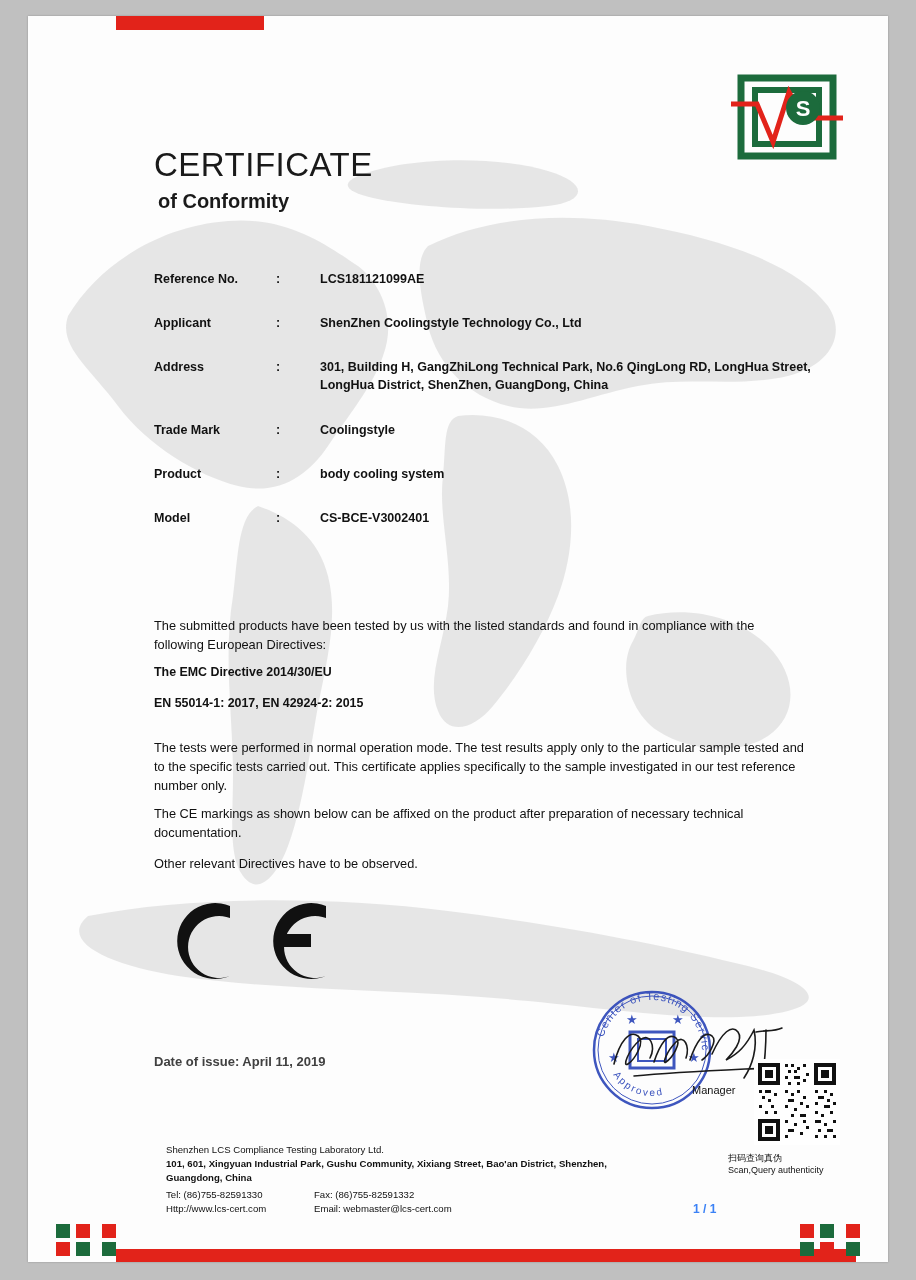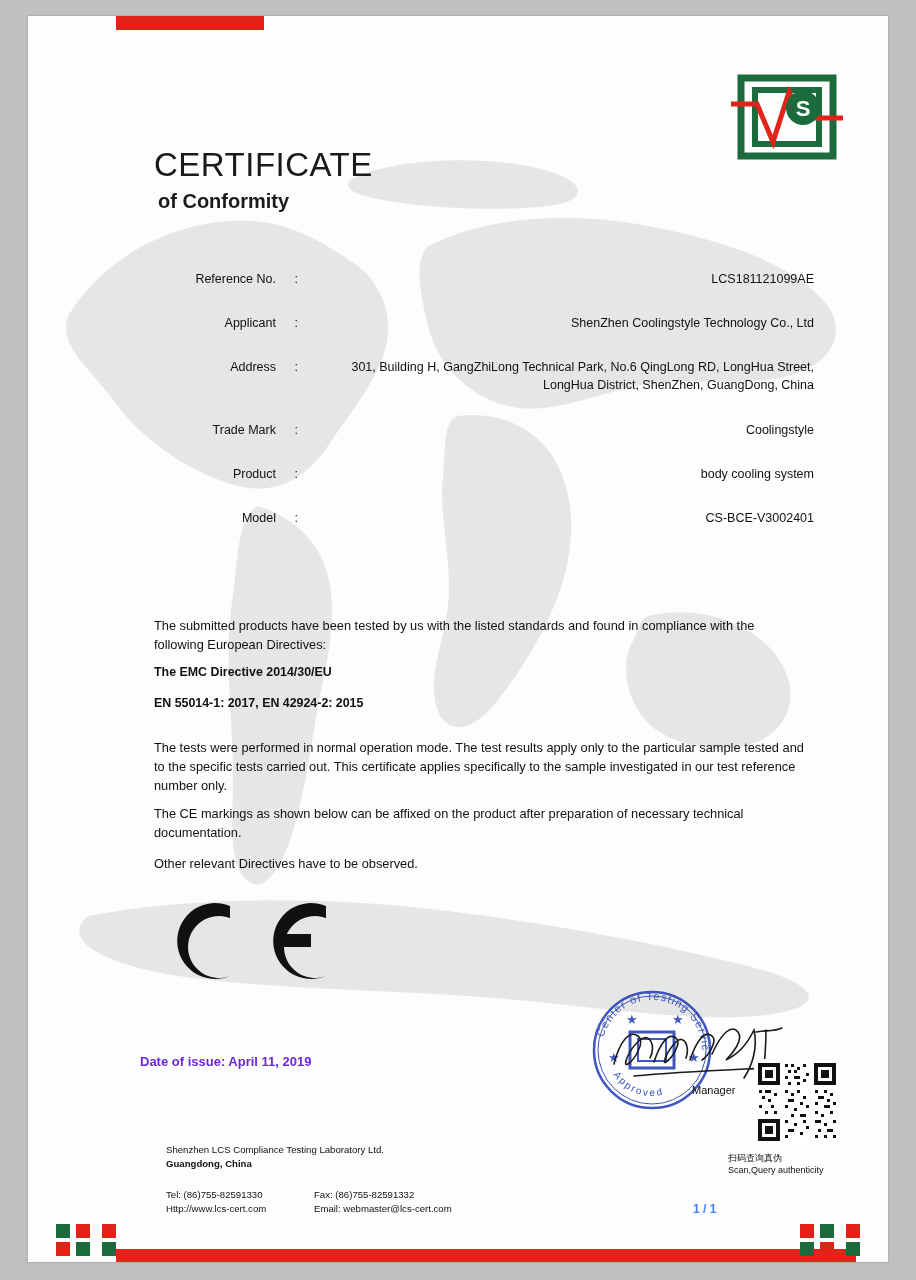--- a/index.html
+++ b/index.html
@@ -99,24 +99,23 @@
   .fields {
     position: absolute;
     left: 126px;
     top: 254px;
     width: 660px;
   }
   .field-row {
     display: flex;
     margin-bottom: 26px;
     font-size: 12.5px;
-    font-weight: normal;
+    font-weight: bold;
     color: #111;
     line-height: 1.45;
-    text-align: right;
   }
   .field-label {
     width: 122px;
     flex: 0 0 122px;
   }
   .field-colon {
     width: 22px;
     flex: 0 0 22px;
   }
   .field-value {
@@ -145,25 +144,25 @@
   .ce-mark {
     position: absolute;
     left: 128px;
     top: 880px;
     width: 180px;
     height: 90px;
   }
 
   .date {
     position: absolute;
-    left: 112px;
+    left: 126px;
     top: 1038px;
     font-size: 13px;
     font-weight: bold;
-    color: #6d28d9;
+    color: #404040;
   }
 
   
   .stamp {
     position: absolute;
     left: 558px;
     top: 968px;
     width: 132px;
     height: 132px;
     opacity: .9;
@@ -437,20 +436,21 @@
           </g>
         </svg>
       </div>
       <div class="qr-caption">
         <div>扫码查询真伪</div>
         <div>Scan,Query authenticity</div>
       </div>
 
       <div class="footer">
         <div>Shenzhen LCS Compliance Testing Laboratory Ltd.</div>
+        <div class="footer-line2">101, 601, Xingyuan Industrial Park, Gushu Community, Xixiang Street, Bao'an District, Shenzhen,</div>
         <div class="footer-line2">Guangdong, China</div>
       </div>
 
       <div class="footer-contact">
         <div class="row">
           <div class="c1">Tel: (86)755-82591330</div>
           <div>Fax: (86)755-82591332</div>
         </div>
         <div class="row">
           <div class="c1">Http://www.lcs-cert.com</div>

